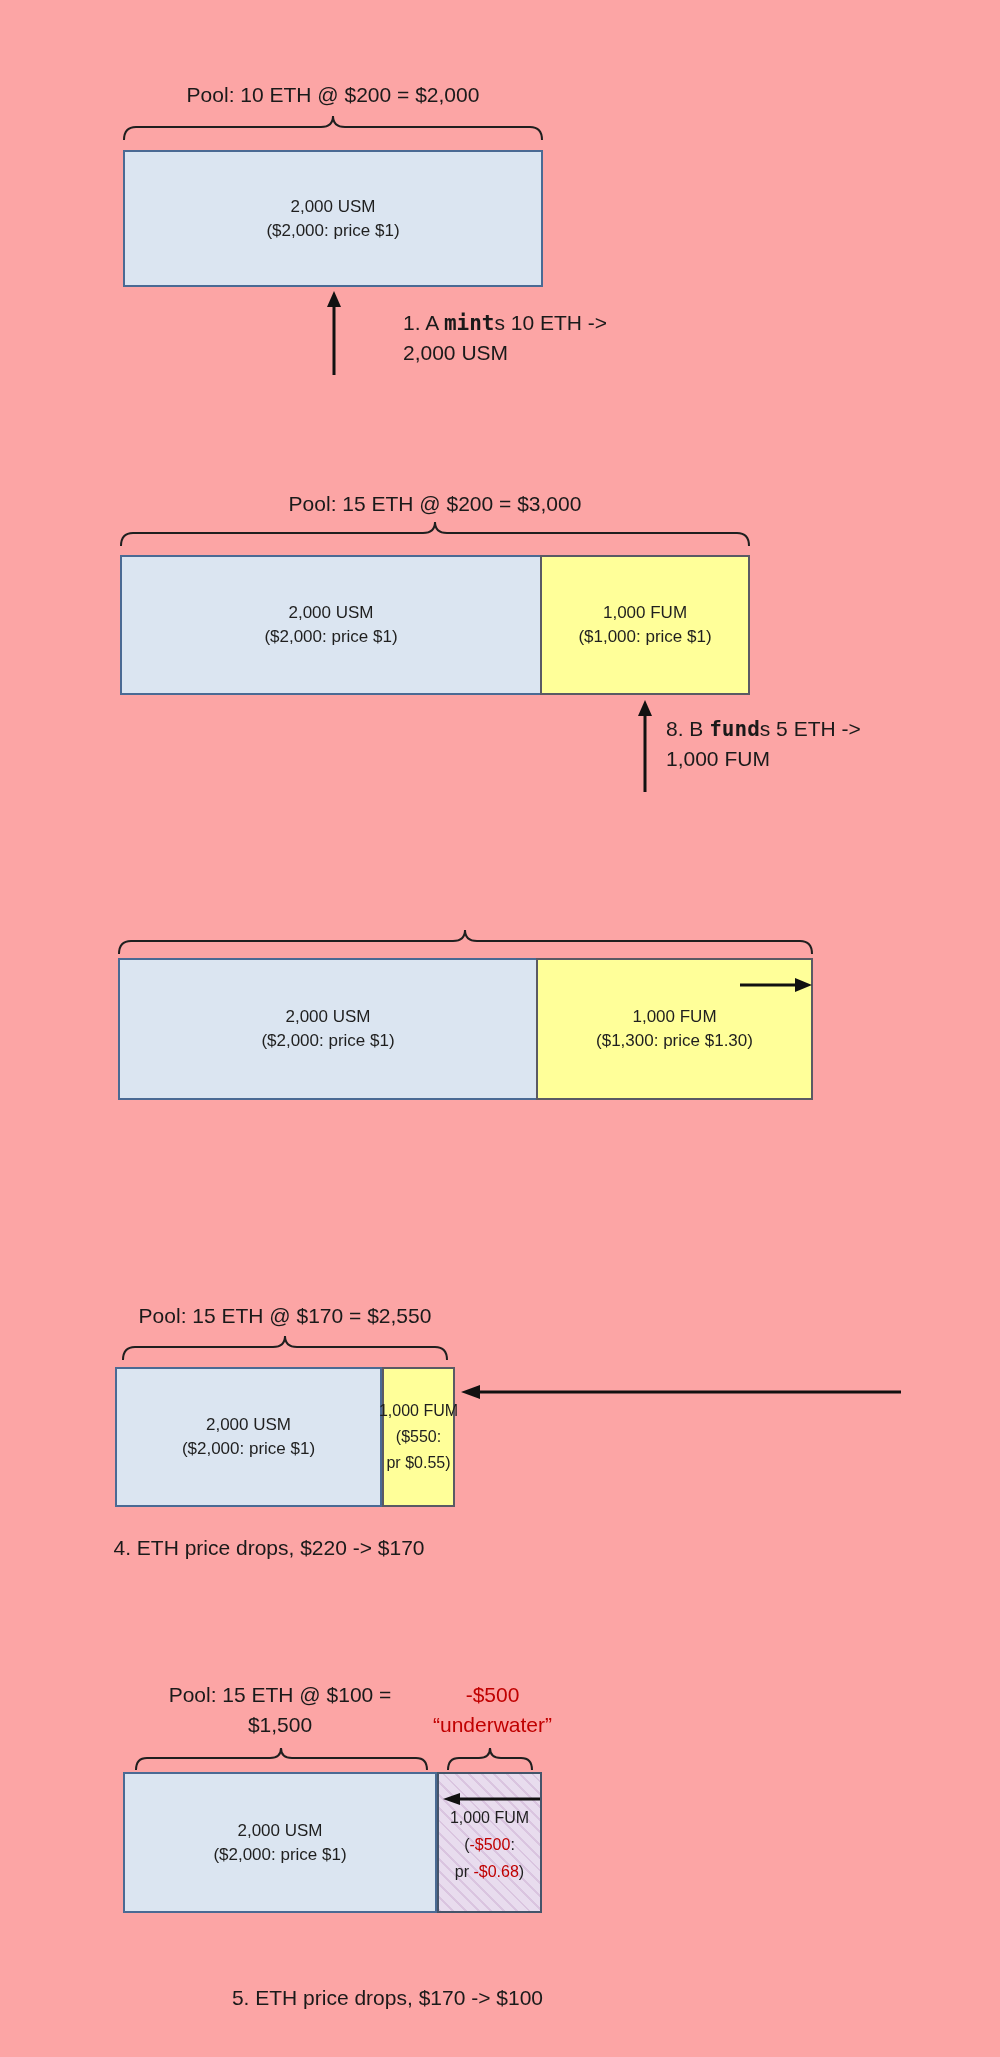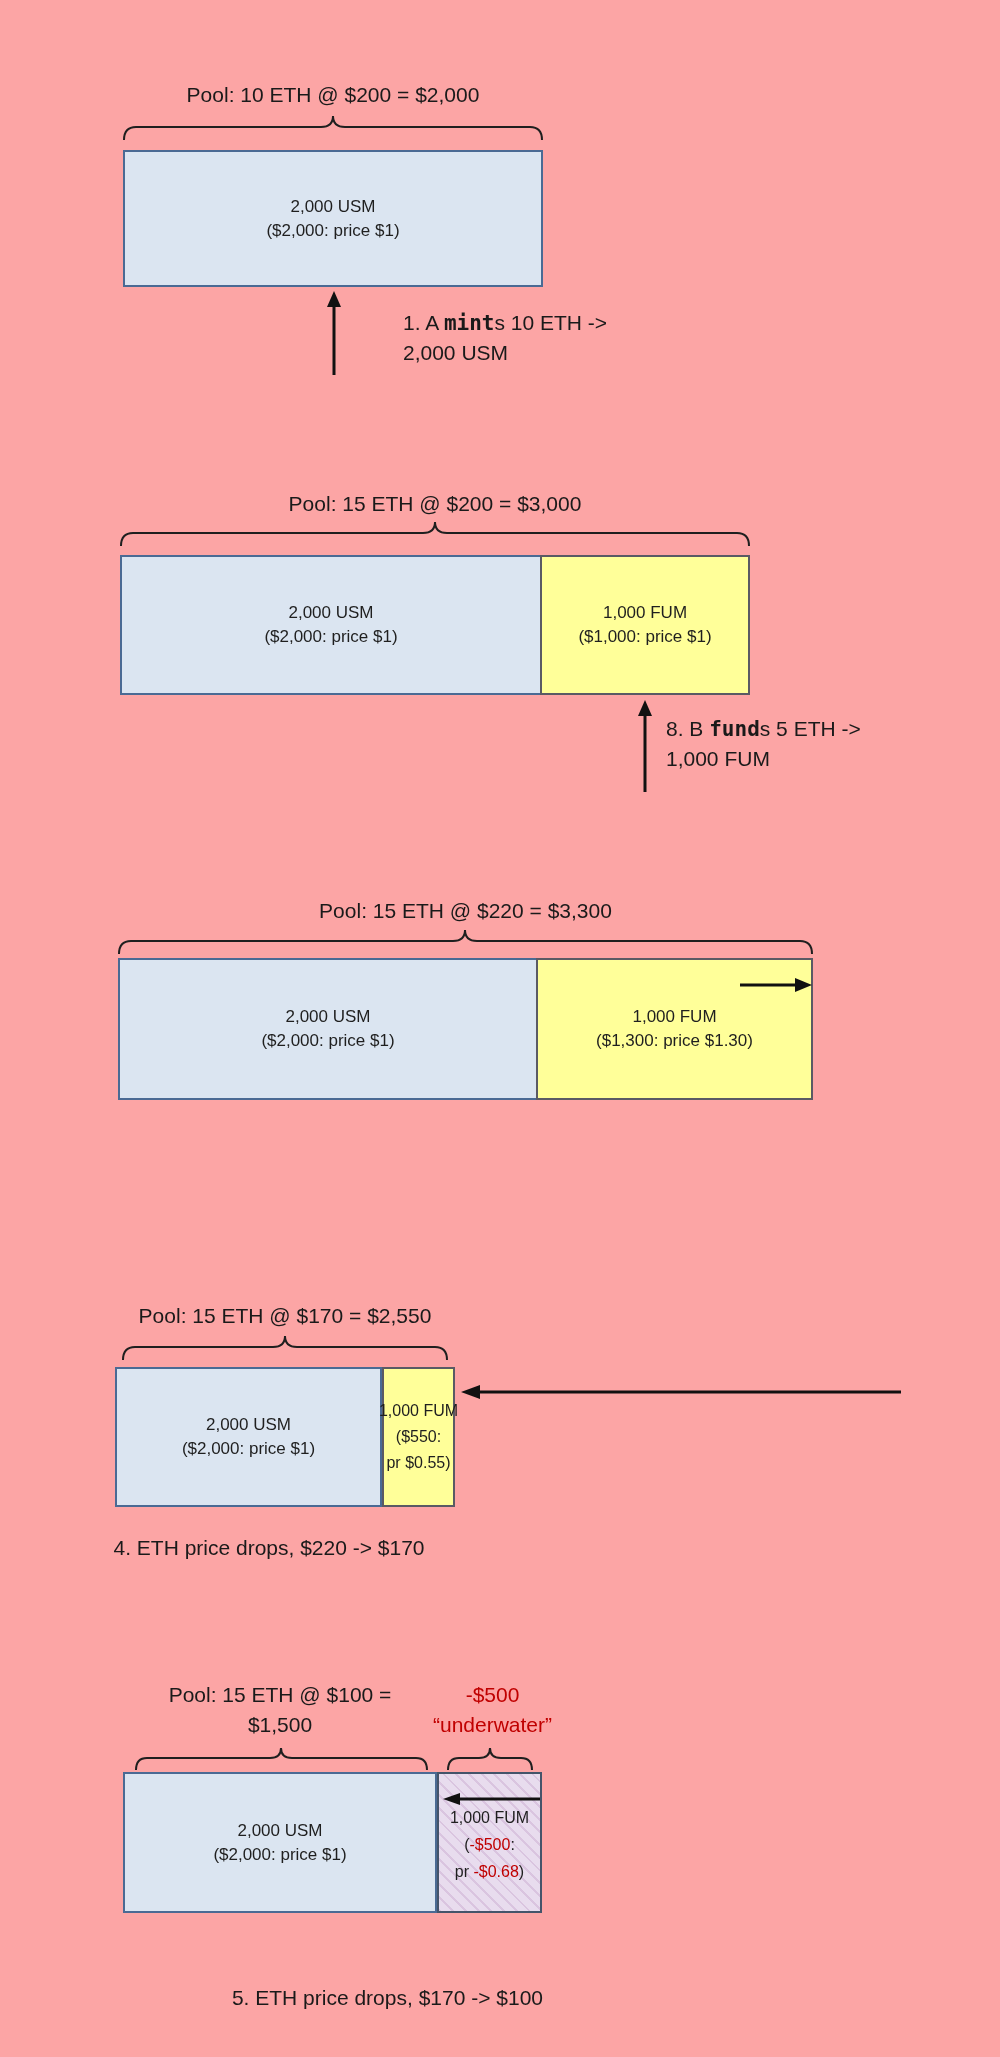--- a/index.html
+++ b/index.html
@@ -81,21 +81,20 @@
     <polygon points="8,0 1,16 15,16"></polygon>
   </svg>
 
   <div class="abs step-label" style="left:666px;top:714px;">
     <div>
       <span>8. B </span><span class="kw">fund</span><span>s 5 ETH -&gt;</span>
     </div>
     <div>1,000 FUM</div>
   </div>
 
-  <div class="abs pool-title" style="left:118px;top:899px;width:695px;">Pool: 15 ETH @ $220 = $3,300</div>
 
   <svg class="abs brace" style="left:118px;top:930px;" width="695" height="27" viewBox="0 0 695 27">
     <path d="M1,24 Q1,11 13,11 H335 Q347,11 347,0 Q347,11 359,11 H682 Q694,11 694,24"></path>
   </svg>
 
   <div class="box blue" style="left:118px;top:958px;width:420px;height:142px;">
     <div>2,000 USM</div>
     <div>($2,000: price $1)</div>
   </div>
   <div class="box yellow" style="left:536px;top:958px;width:277px;height:142px;">

